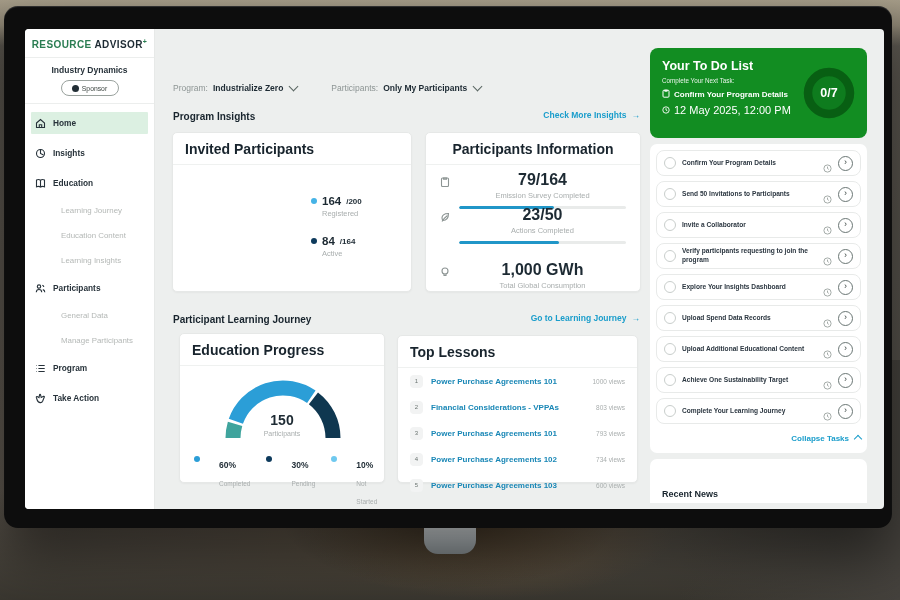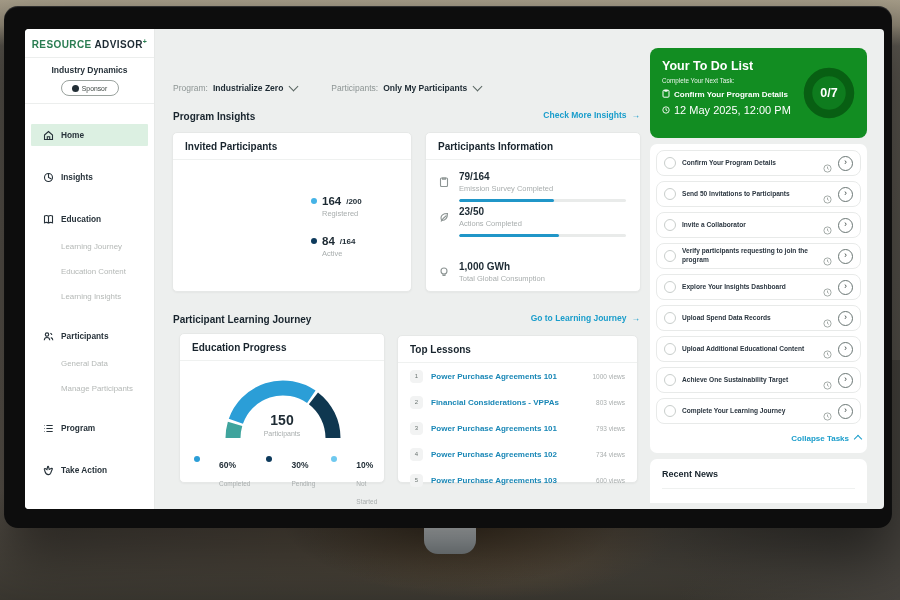--- a/index.html
+++ b/index.html
@@ -29,58 +29,58 @@
   .sidebar{position:absolute;left:0;top:0;width:130px;height:100%;background:#ffffff;
       border-right:1px solid #e7e9e8;box-sizing:border-box;}
   .logo{margin-top:9px;text-align:center;font-size:10px;font-weight:bold;letter-spacing:.4px;}
   .logo .g{color:#2a7d52}.logo .d{color:#1d2a33}.logo .plus{color:#2a7d52;font-size:7px;vertical-align:super;}
   .side-div{border-top:1px solid #eceeed;margin:7px 0 0 0;}
   .org{text-align:center;font-size:8.5px;font-weight:bold;color:#27323a;margin-top:7px;}
   .sponsor{margin:5px auto 0 auto;width:56px;height:14px;border:1px solid #9aa29e;border-radius:9px;
       display:flex;align-items:center;justify-content:center;gap:3px;font-size:6.8px;color:#3a433f;background:#fff;}
   .sponsor .sdot{width:7px;height:7px;border-radius:50%;background:#222e35;}
   .nav{margin-top:6px;}
-  .nav-item{display:flex;align-items:center;gap:7px;height:22px;margin:20px 6px 0 6px;padding:0 12px;
+  .nav-item{display:flex;align-items:center;gap:7px;height:22px;margin:8px 6px 0 6px;padding:0 4px;
       font-size:8.3px;font-weight:bold;color:#27323a;border-radius:1px;}
   .nav-item.active{background:#dcf0e2;}
   .nav-sub{display:flex;align-items:center;height:18px;margin:7px 6px 0 6px;padding-left:30px;
       font-size:7.9px;color:#b4b8b6;}
   .nicon{width:11px;height:11px;flex:0 0 11px;}
   .nicon svg{display:block}
   
   .main{position:absolute;left:130px;top:0;width:495px;height:100%;}
   .welcome{position:absolute;left:17px;top:20px;font-size:19px;font-weight:bold;color:#18242d;}
   .filters{position:absolute;left:18px;top:54px;display:flex;gap:34px;align-items:center;
       font-size:8.5px;color:#8d9594;}
   .filter{display:flex;align-items:center;}
   .filter b{color:#1d2a33;margin-left:5px;}
   .chev{width:6px;height:6px;border-right:1.4px solid #5a6662;border-bottom:1.4px solid #5a6662;
       transform:rotate(45deg);margin:-3px 0 0 7px;display:inline-block;}
   .sec-h{position:absolute;font-size:10px;font-weight:bold;color:#18242d;}
   .sec-link{position:absolute;font-size:8.5px;font-weight:bold;color:#1a9dcb;display:flex;gap:5px;align-items:center;}
   .card{position:absolute;background:#fff;border:1px solid #e6e8e7;border-radius:5px;
       box-shadow:0 1px 2px rgba(0,0,0,.04);box-sizing:border-box;}
-  .card-title{padding:8px 12px 7px 12px;font-size:10px;font-weight:bold;color:#18242d;
+  .card-title{padding:8px 12px 7px 12px;font-size:14px;font-weight:bold;color:#18242d;
       border-bottom:1px solid #eff1f0;}
   
   .donut-wrap{position:absolute;left:21px;top:30px;width:104px;height:104px;}
   .donut-center{position:absolute;left:0;top:0;width:104px;height:104px;display:flex;flex-direction:column;
       align-items:center;justify-content:center;text-align:center;}
   .donut-center .v{font-size:10px;font-weight:bold;color:#1d2a33;}
   .donut-center .l{font-size:6px;color:#a9aeae;line-height:1.3;}
   .dlegend{position:absolute;left:138px;}
   .dlegend .row1{display:flex;align-items:center;gap:5px;}
   .ldot{width:6px;height:6px;border-radius:50%;}
   .dlegend .big{font-size:11.5px;font-weight:bold;color:#1d2a33;}
   .dlegend .small{font-size:8px;font-weight:bold;color:#1d2a33;}
   .dlegend .sub{font-size:7.5px;color:#a9aeae;margin:2px 0 0 11px;}
   
   .pi-row{position:absolute;left:12px;right:14px;display:flex;gap:8px;}
   .pi-icon{width:13px;padding-top:3px;color:#8d9594;}
-  .pi-val{font-size:10px;font-weight:bold;color:#1d2a33;}
+  .pi-val{font-size:16px;font-weight:bold;color:#1d2a33;}
   .pi-lbl{font-size:7.5px;color:#a9aeae;margin-top:2px;}
   .pi-track{margin-top:6px;height:3px;background:#e9ebea;border-radius:2px;overflow:hidden;}
   .pi-fill{height:100%;background:#2096c8;border-radius:2px;}
   
   .gauge-svg{position:absolute;left:28px;top:36px;}
   .gauge-center{position:absolute;left:0;right:0;top:78px;text-align:center;}
   .gauge-center .v{font-size:14px;font-weight:bold;color:#1d2a33;}
   .gauge-center .l{font-size:7px;color:#a9aeae;margin-top:2px;}
   .glegend{position:absolute;left:14px;right:6px;top:120px;display:flex;gap:16px;}
   .glegend .item{display:flex;gap:19px;}
@@ -114,21 +114,21 @@
   .tinfo{flex:0 0 9px;width:9px;height:9px;color:#9aa19e;}
   .tgo{flex:0 0 15px;width:15px;height:15px;border:1.3px solid #6a7674;border-radius:50%;
       display:flex;align-items:center;justify-content:center;font-size:9px;color:#3a4542;
       line-height:1;padding-bottom:1px;box-sizing:border-box;}
   .collapse{display:flex;align-items:center;justify-content:flex-end;gap:6px;height:18px;
       font-size:8px;font-weight:bold;color:#1a9dcb;}
   .chev-up{width:5px;height:5px;border-left:1.4px solid #1a9dcb;border-top:1.4px solid #1a9dcb;
       transform:rotate(45deg);margin-top:2px;}
   .news-card{margin-top:6px;background:#fff;border-radius:7px 7px 0 0;padding:10px 12px;height:44px;
       box-sizing:border-box;}
-  .news-card .t{font-size:9px;font-weight:bold;color:#18242d;}
+  .news-card .t{font-size:9px;font-weight:bold;color:#18242d;margin-top:20px;}
   .news-card .dv{border-top:1px solid #eff1f0;margin-top:9px;}
 </style>
 </head>
 <body>
 
 <div class="stage">
   <div class="bg"></div>
   <div class="bg-top"></div>
   <div class="bg-bottom"></div>
   <div class="bg-right"></div>
@@ -259,21 +259,21 @@
           <div class="dlegend" style="top:102px;">
             <div class="row1">
               <span class="ldot" style="background: rgb(13, 58, 92);"></span>
               <span class="big">84</span>
                 <span class="small">/164</span>
             </div>
             <div class="sub">Active</div>
           </div>
         </div>
 
-        <div class="card" style="left:270px;top:103px;width:216px;height:160px;">
+        <div class="card" style="left:270px;top:103px;width:216px;height:160px;text-align:center;">
           <div class="card-title">Participants Information</div>
           <div class="pi-row" style="top:38px;">
             <div class="pi-icon"><svg width="12" height="12" viewBox="0 0 12 12" fill="none" stroke="#8d9594" stroke-width="1.1">
                   <rect x="2.5" y="2" width="7" height="8.5" rx="1"></rect>
                   <path d="M4.5 2H7.5V3.2H4.5Z"></path>
                 </svg></div>
             <div style="flex:1">
               <div class="pi-val">79/164</div>
               <div class="pi-lbl">Emission Survey Completed</div>
               <div class="pi-track">

